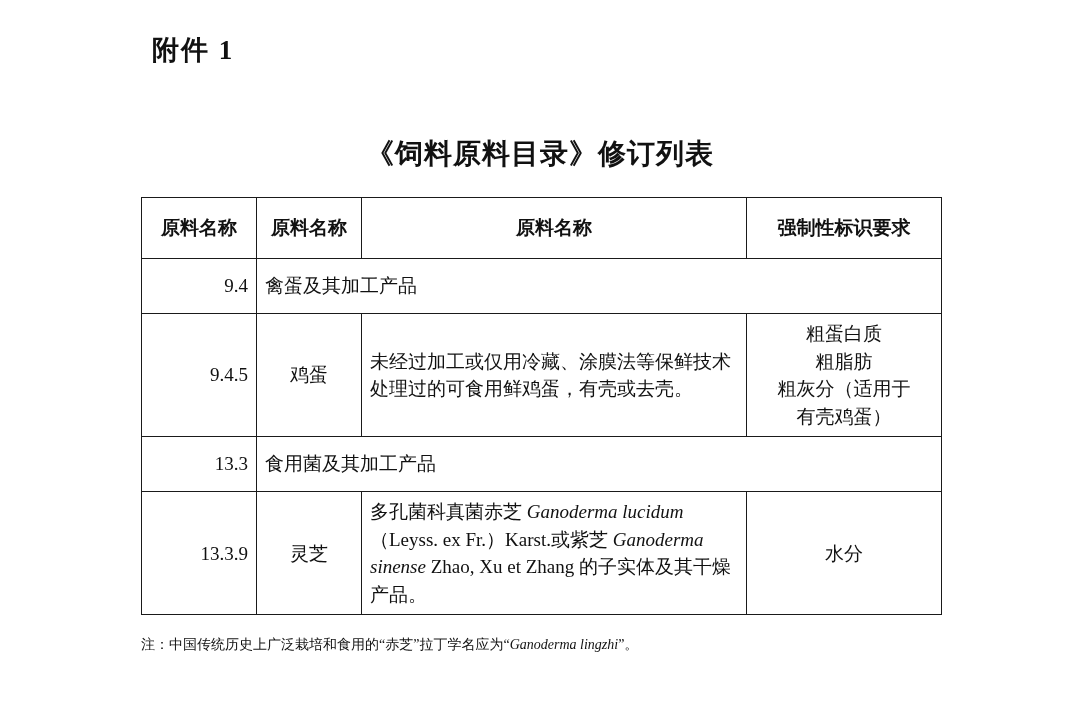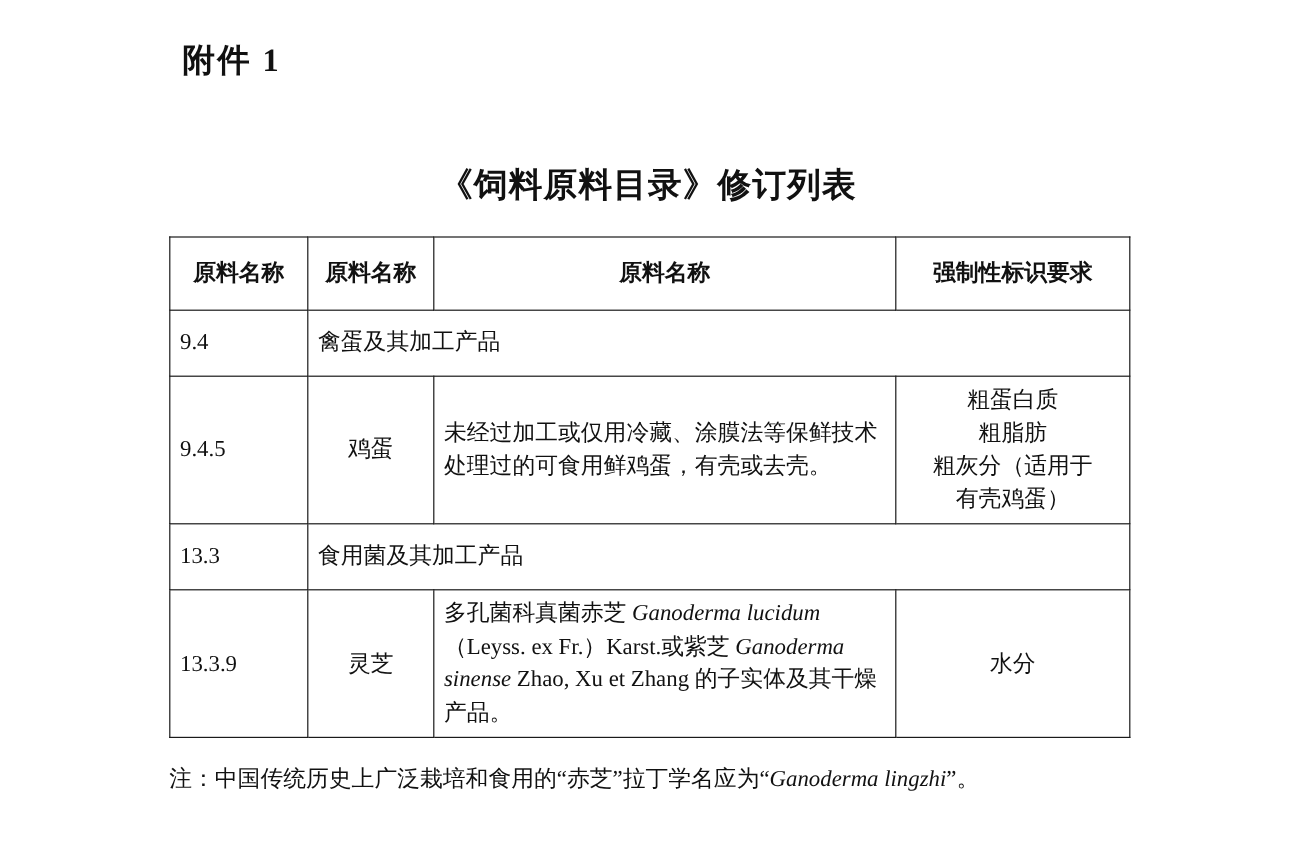--- a/index.html
+++ b/index.html
@@ -62,37 +62,37 @@
     height: 48px;
     font-size: 20px;
   }
   .col-id    { width: 115px; }
   .col-name  { width: 105px; }
   .col-desc  { width: 385px; }
   .col-req   { width: 195px; }
 
   td.center { text-align: center; }
   td.group  { text-align: left; height: 42px; }
-  td.idcell { text-align: left; }
+  td.idcell { text-align: right; }
   .req-lines {
     text-align: center;
     line-height: 1.55;
   }
   .desc-cell {
     text-align: left;
     padding-left: 12px;
     padding-right: 10px;
   }
   .sci { font-style: italic; }
   .note {
     position: absolute;
     left: 141px;
     top: 636px;
     width: 810px;
-    font-size: 19px;
+    font-size: 14px;
     text-align: left;
     letter-spacing: 0px;
   }
   .note .sci { font-style: italic; }
 </style>
 </head>
 <body>
 
 <div class="page">
 

